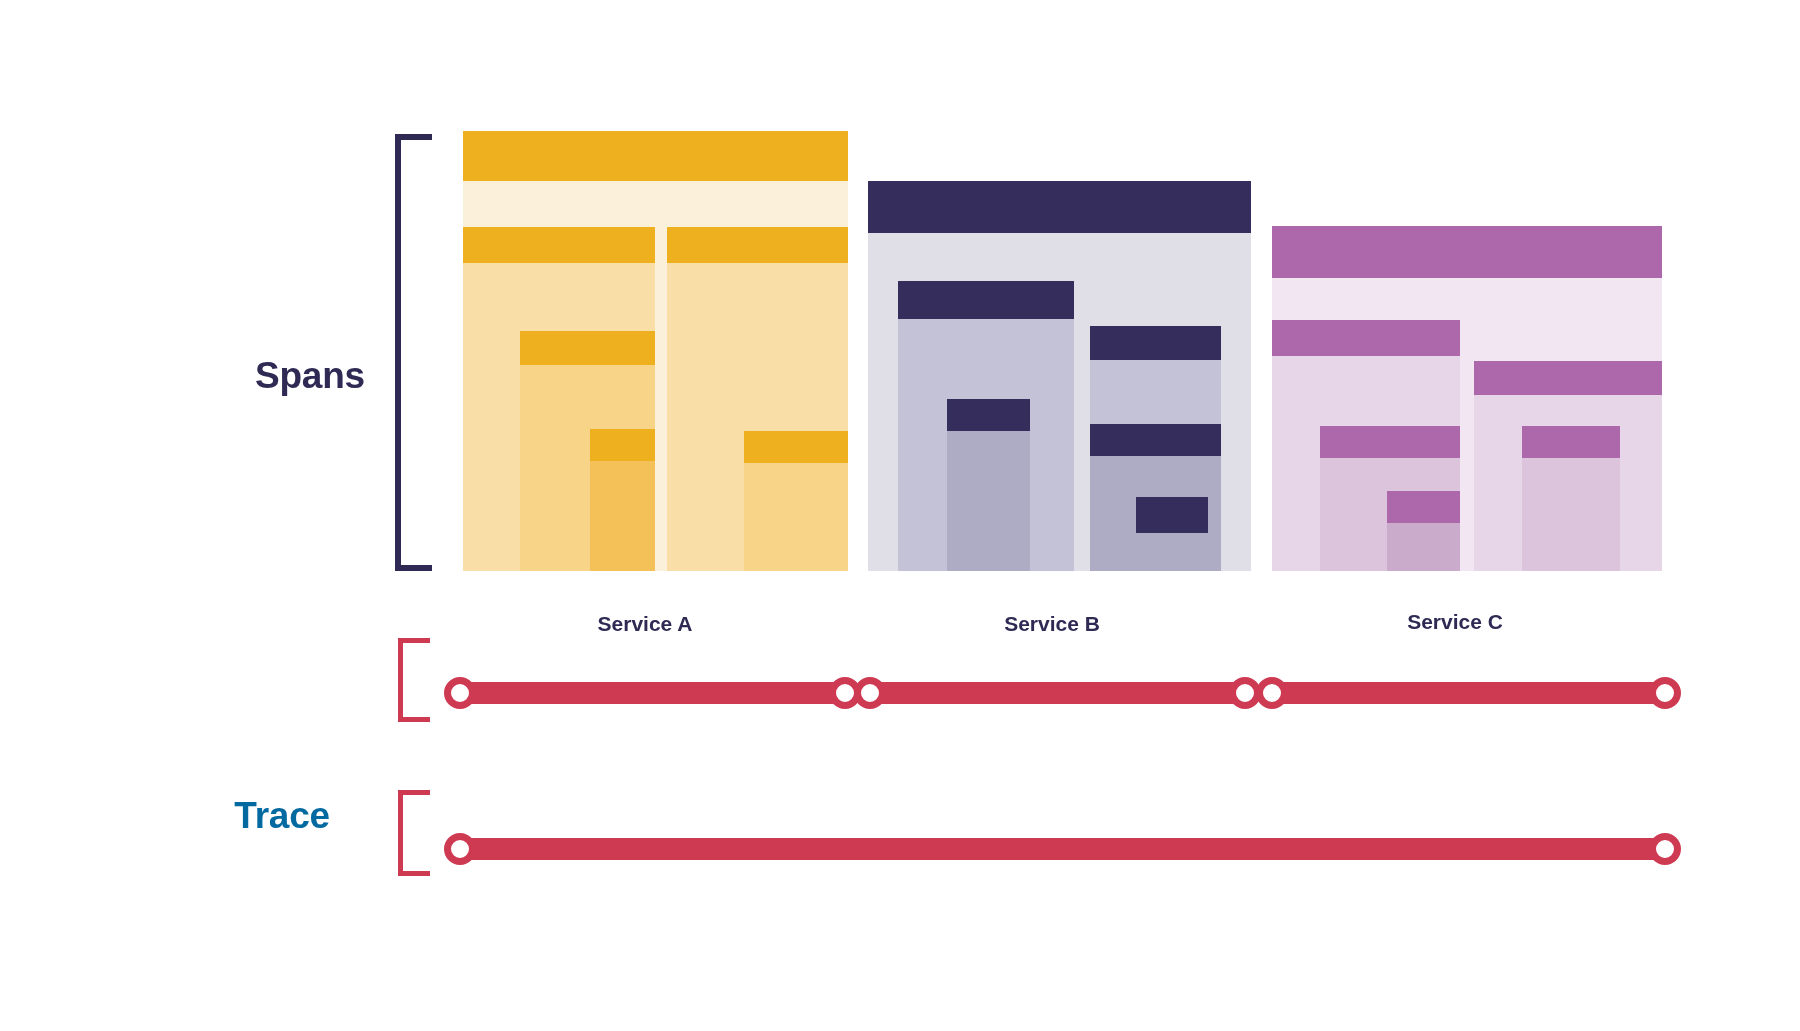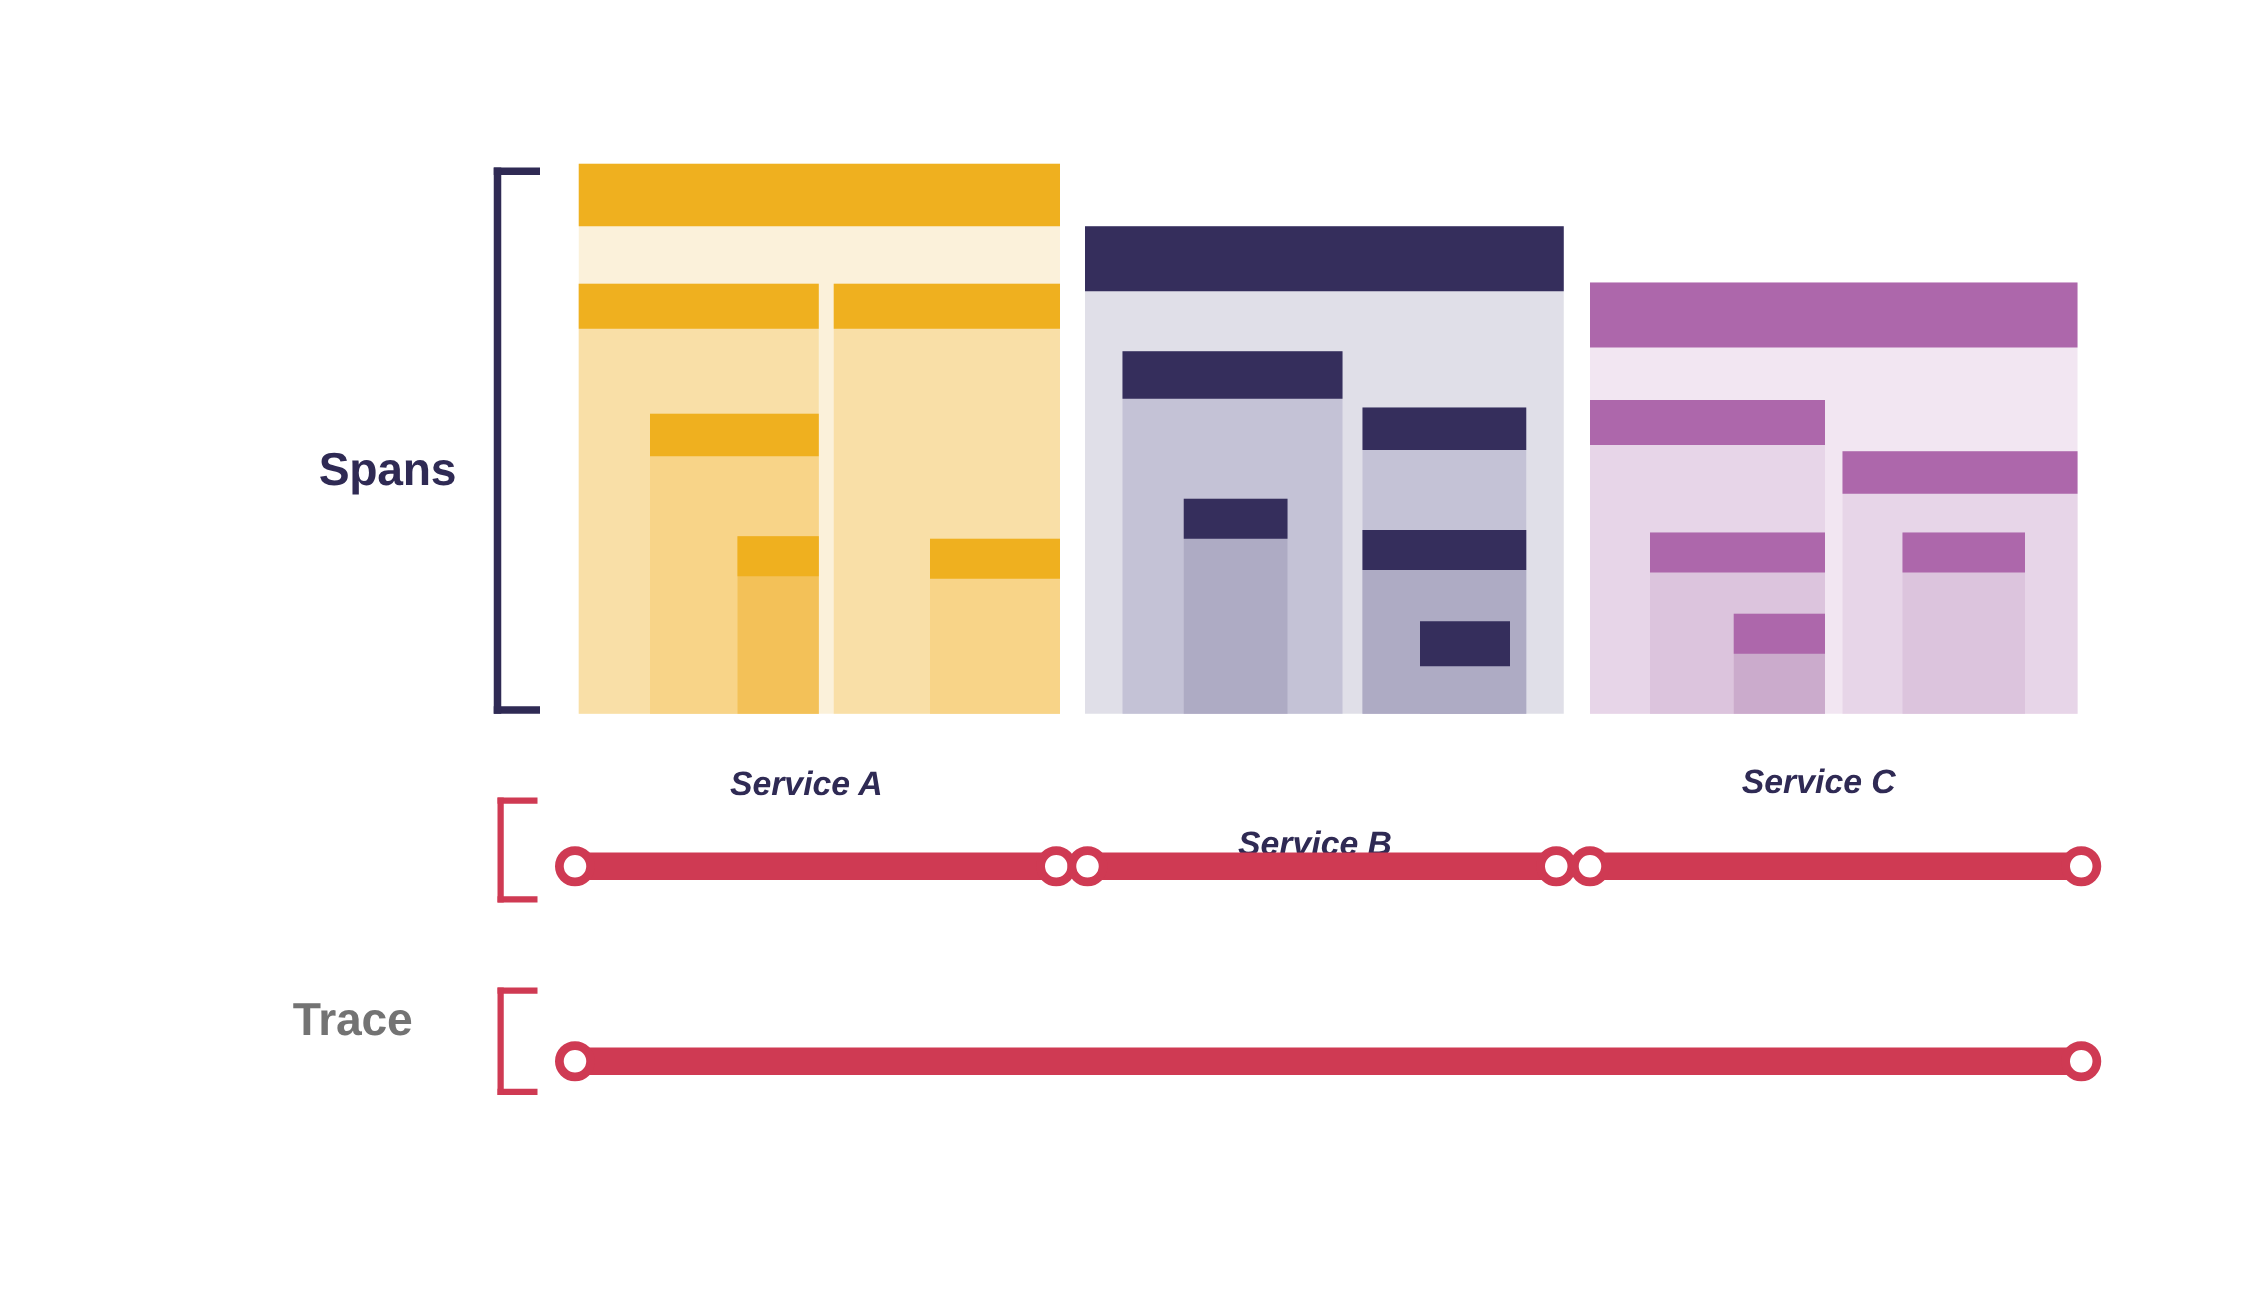--- a/index.html
+++ b/index.html
@@ -39,21 +39,21 @@
   #transactions-label {
     right: 1470px;
     top: 640px;
     font-size: 37px;
     color: #cf3a53;
   }
   #trace-label {
     right: 1470px;
     top: 795px;
     font-size: 37px;
-    color: #737373;
+    color: #0369a1;
   }
 
   
   .bracket {
     position: absolute;
     box-sizing: border-box;
     border-style: solid;
     border-right: none;
   }
   #spans-bracket {
@@ -106,27 +106,26 @@
   .span-body {
     position: absolute;
     left: 0;
     width: 100%;
     bottom: 0;
   }
 
   
   .service-caption {
     position: absolute;
-    font-size: 27px;
+    font-size: 21px;
     font-weight: bold;
     color: #2f2a54;
     white-space: nowrap;
     text-align: left;
     transform: translateX(-50%);
-    font-style: italic;
   }
 
   
   .line-row {
     position: absolute;
     left: 0;
     width: 1800px;
   }
   .seg-bar {
     position: absolute;
@@ -225,21 +224,21 @@
         </div>
         <div class="span-block" style="left: 115px; width: 73px; top: 491px; height: 80px; z-index: 6;">
           <div class="span-body" style="background: rgb(203, 171, 204); height: 80px;"></div>
           <div class="span-head" style="background: rgb(173, 103, 171); height: 32px;"></div>
         </div>
       </div>
     </div>
 
   <div id="captions-layer">
       <div class="service-caption" style="left: 645px; top: 612px;">Service A</div>
-      <div class="service-caption" style="left: 1052px; top: 612px; margin-top: 48px;">Service B</div>
+      <div class="service-caption" style="left: 1052px; top: 612px;">Service B</div>
       <div class="service-caption" style="left: 1455px; top: 610px;">Service C</div>
     </div>
 
 
   <div class="bracket" id="transactions-bracket"></div>
 
   <div class="line-row" id="transactions-row">
       <div class="seg-bar" style="left: 460px; width: 385px; top: 682px; height: 22px; background: rgb(207, 58, 83);"></div>
       <div class="node-dot" style="width: 32px; height: 32px; left: 444px; top: 677px; border-color: rgb(207, 58, 83);"></div>
       <div class="node-dot" style="width: 32px; height: 32px; left: 829px; top: 677px; border-color: rgb(207, 58, 83);"></div>

